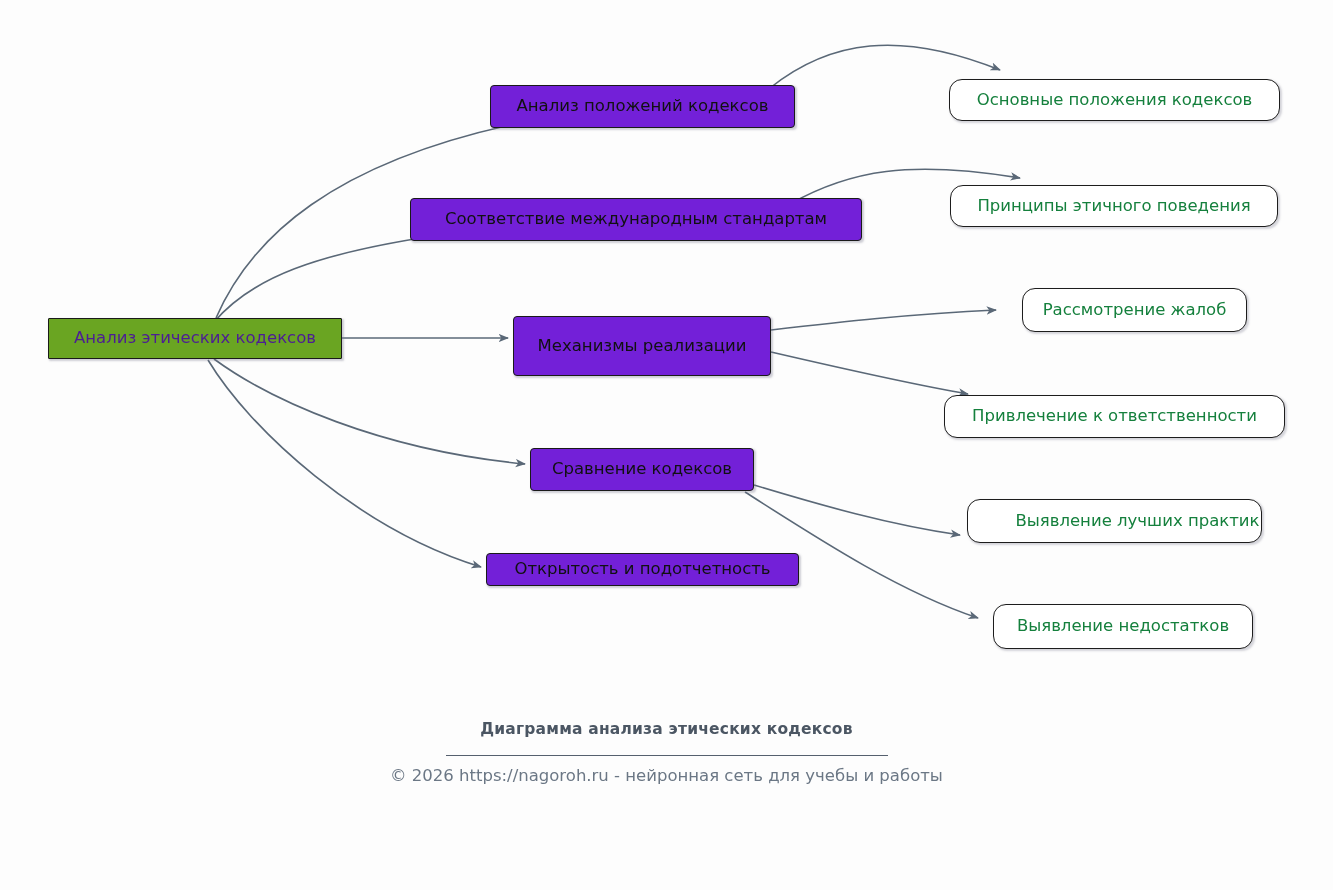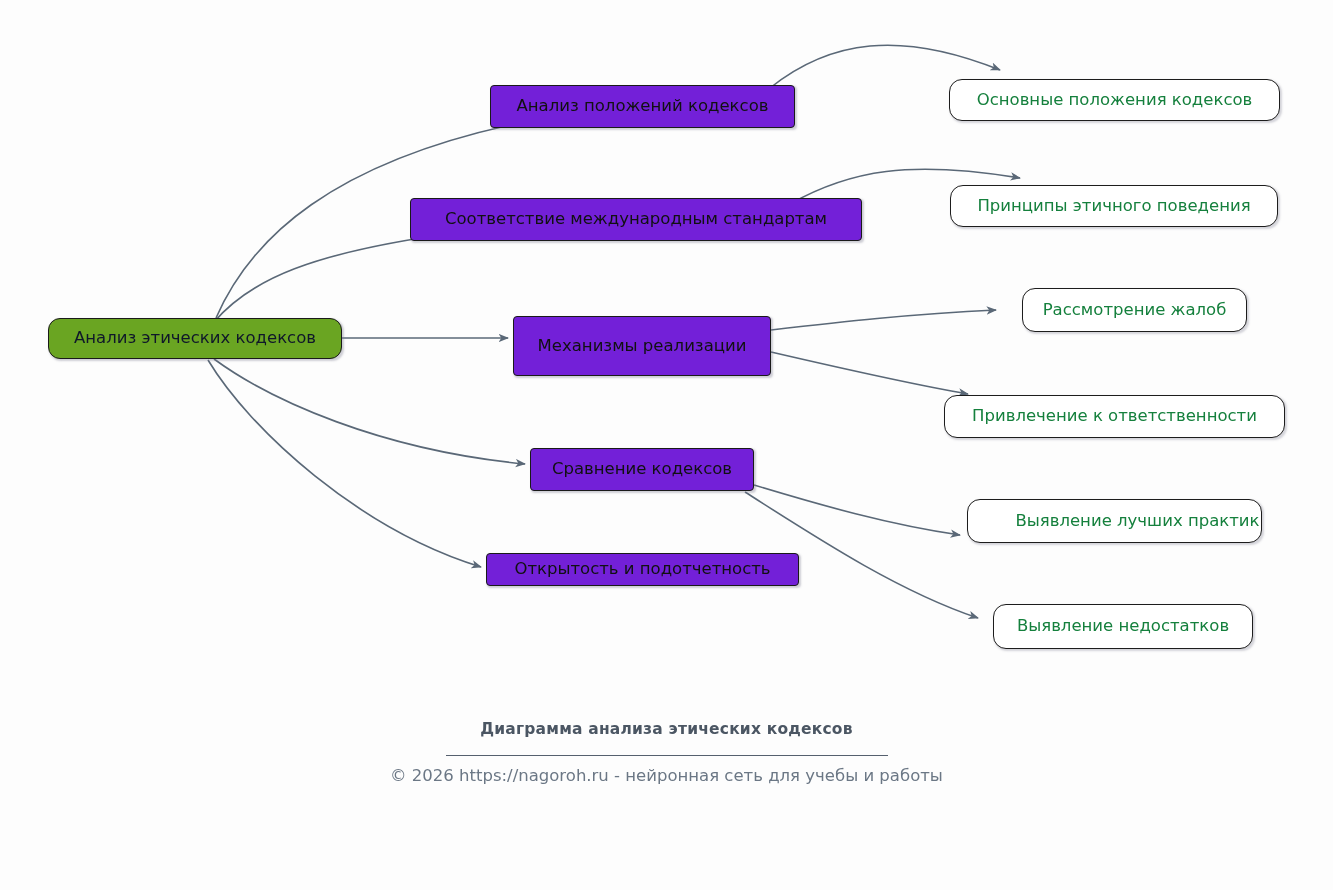--- a/index.html
+++ b/index.html
@@ -39,22 +39,22 @@
     align-items: center;
     justify-content: center;
     text-align: center;
     white-space: nowrap;
     line-height: 1.1;
   }
 
   .node-root {
     background: #6aa522;
     border: 1.4px solid #1a1a1a;
-    border-radius: 12px;
-    color: #0f172a;
+    border-radius: 1px;
+    color: #4c1d95;
     font-size: 16.5px;
     box-shadow: 1.5px 1.5px 2px rgba(120, 120, 140, 0.35);
   }
 
   .node-branch {
     background: #7320d8;
     border: 1.4px solid #1a1a1a;
     border-radius: 4px;
     color: #111111;
     font-size: 16.5px;

